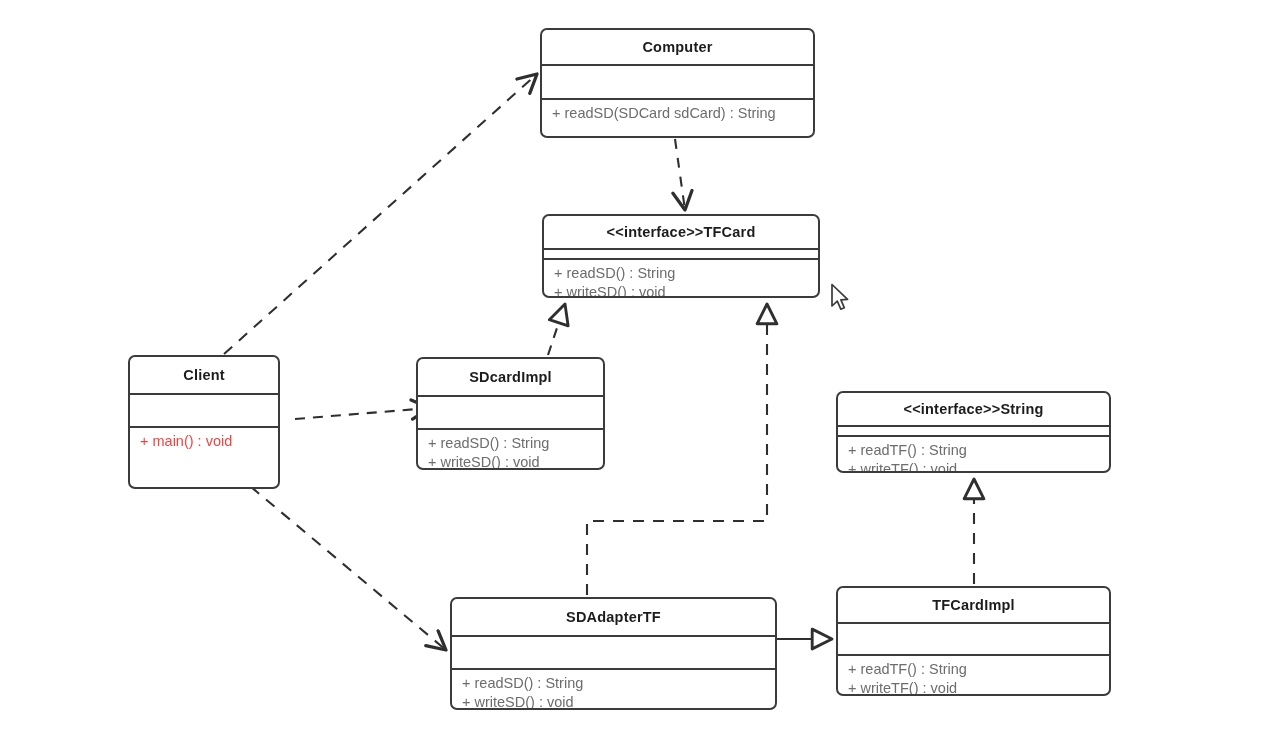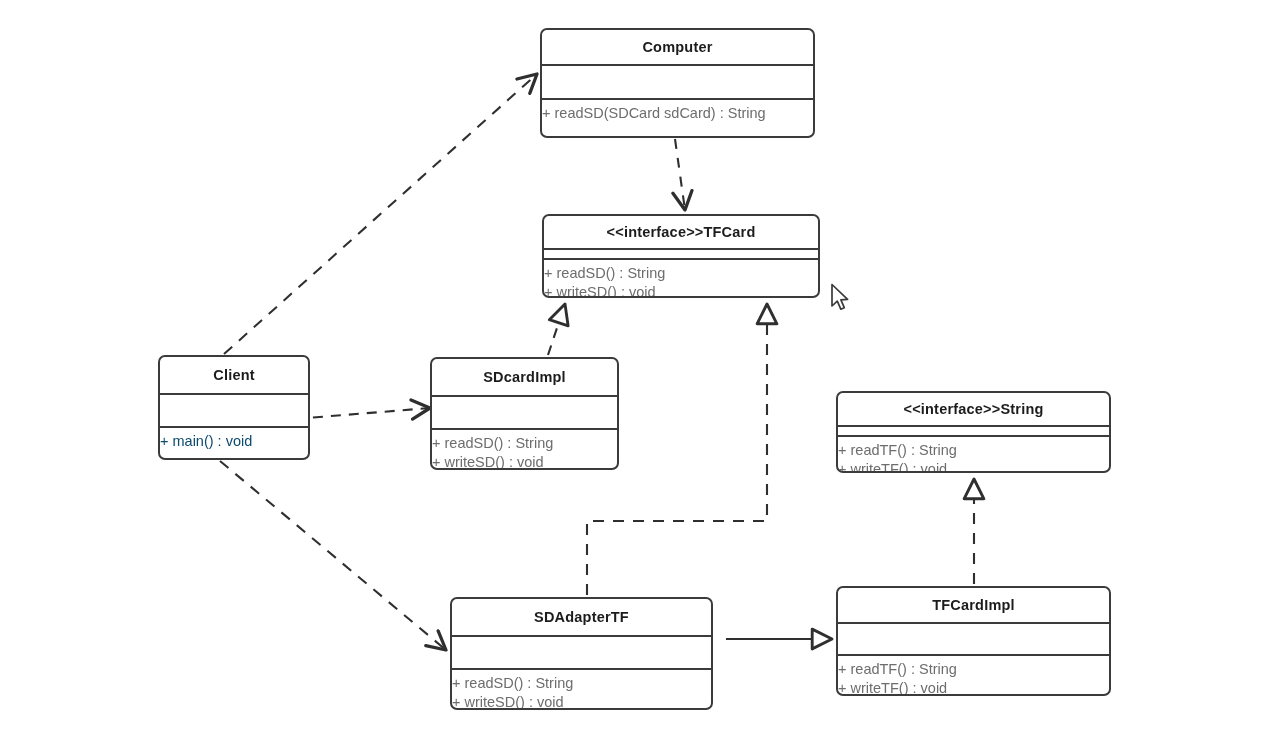--- a/index.html
+++ b/index.html
@@ -49,21 +49,21 @@
     border-bottom: 2px solid #3b3b3b;
   }
   .uml-attrs {
     box-sizing: border-box;
     width: 100%;
     border-bottom: 2px solid #3b3b3b;
   }
   .uml-methods {
     box-sizing: border-box;
     width: 100%;
-    padding: 4px 0 2px 0;
+    padding: 4px 0 2px 10px;
   }
   .uml-method {
     font-size: 14.5px;
     color: #6d6d6d;
     line-height: 19px;
     white-space: nowrap;
   }
   .cursor-layer {
     position: absolute;
     pointer-events: none;
@@ -117,32 +117,32 @@
       <span>&lt;&lt;interface&gt;&gt;</span>
         <span>TFCard</span>
     </div>
     <div class="uml-attrs" style="height: 10px; border-bottom-color: rgb(59, 59, 59);"></div>
     <div class="uml-methods">
       <div class="uml-method" style="color: rgb(109, 109, 109);">+ readSD() : String</div>
       <div class="uml-method" style="color: rgb(109, 109, 109);">+ writeSD() : void</div>
     </div>
   </div>
 
-  <div class="uml-class" style="left: 146px; top: 355px; width: 152px; height: 105px; border-color: rgb(59, 59, 59);">
+  <div class="uml-class" style="left: 116px; top: 355px; width: 152px; height: 134px; border-color: rgb(59, 59, 59);">
     <div class="uml-title" style="height: 38px; border-bottom-color: rgb(59, 59, 59); color: rgb(28, 28, 28);">
       <span></span>
         <span>Client</span>
     </div>
     <div class="uml-attrs" style="height: 33px; border-bottom-color: rgb(59, 59, 59);"></div>
     <div class="uml-methods">
-      <div class="uml-method" style="color: #0c4a6e;">+ main() : void</div>
+      <div class="uml-method" style="color: #ef4444;">+ main() : void</div>
     </div>
   </div>
 
-  <div class="uml-class" style="left: 418px; top: 357px; width: 189px; height: 113px; border-color: rgb(59, 59, 59);">
+  <div class="uml-class" style="left: 404px; top: 357px; width: 189px; height: 113px; border-color: rgb(59, 59, 59);">
     <div class="uml-title" style="height: 38px; border-bottom-color: rgb(59, 59, 59); color: rgb(28, 28, 28);">
       <span></span>
         <span>SDcardImpl</span>
     </div>
     <div class="uml-attrs" style="height: 33px; border-bottom-color: rgb(59, 59, 59);"></div>
     <div class="uml-methods">
       <div class="uml-method" style="color: rgb(109, 109, 109);">+ readSD() : String</div>
       <div class="uml-method" style="color: rgb(109, 109, 109);">+ writeSD() : void</div>
     </div>
   </div>
@@ -152,21 +152,21 @@
       <span>&lt;&lt;interface&gt;&gt;</span>
         <span>String</span>
     </div>
     <div class="uml-attrs" style="height: 10px; border-bottom-color: rgb(59, 59, 59);"></div>
     <div class="uml-methods">
       <div class="uml-method" style="color: rgb(109, 109, 109);">+ readTF() : String</div>
       <div class="uml-method" style="color: rgb(109, 109, 109);">+ writeTF() : void</div>
     </div>
   </div>
 
-  <div class="uml-class" style="left: 438px; top: 597px; width: 263px; height: 113px; border-color: rgb(59, 59, 59);">
+  <div class="uml-class" style="left: 438px; top: 597px; width: 327px; height: 113px; border-color: rgb(59, 59, 59);">
     <div class="uml-title" style="height: 38px; border-bottom-color: rgb(59, 59, 59); color: rgb(28, 28, 28);">
       <span></span>
         <span>SDAdapterTF</span>
     </div>
     <div class="uml-attrs" style="height: 33px; border-bottom-color: rgb(59, 59, 59);"></div>
     <div class="uml-methods">
       <div class="uml-method" style="color: rgb(109, 109, 109);">+ readSD() : String</div>
       <div class="uml-method" style="color: rgb(109, 109, 109);">+ writeSD() : void</div>
     </div>
   </div>

